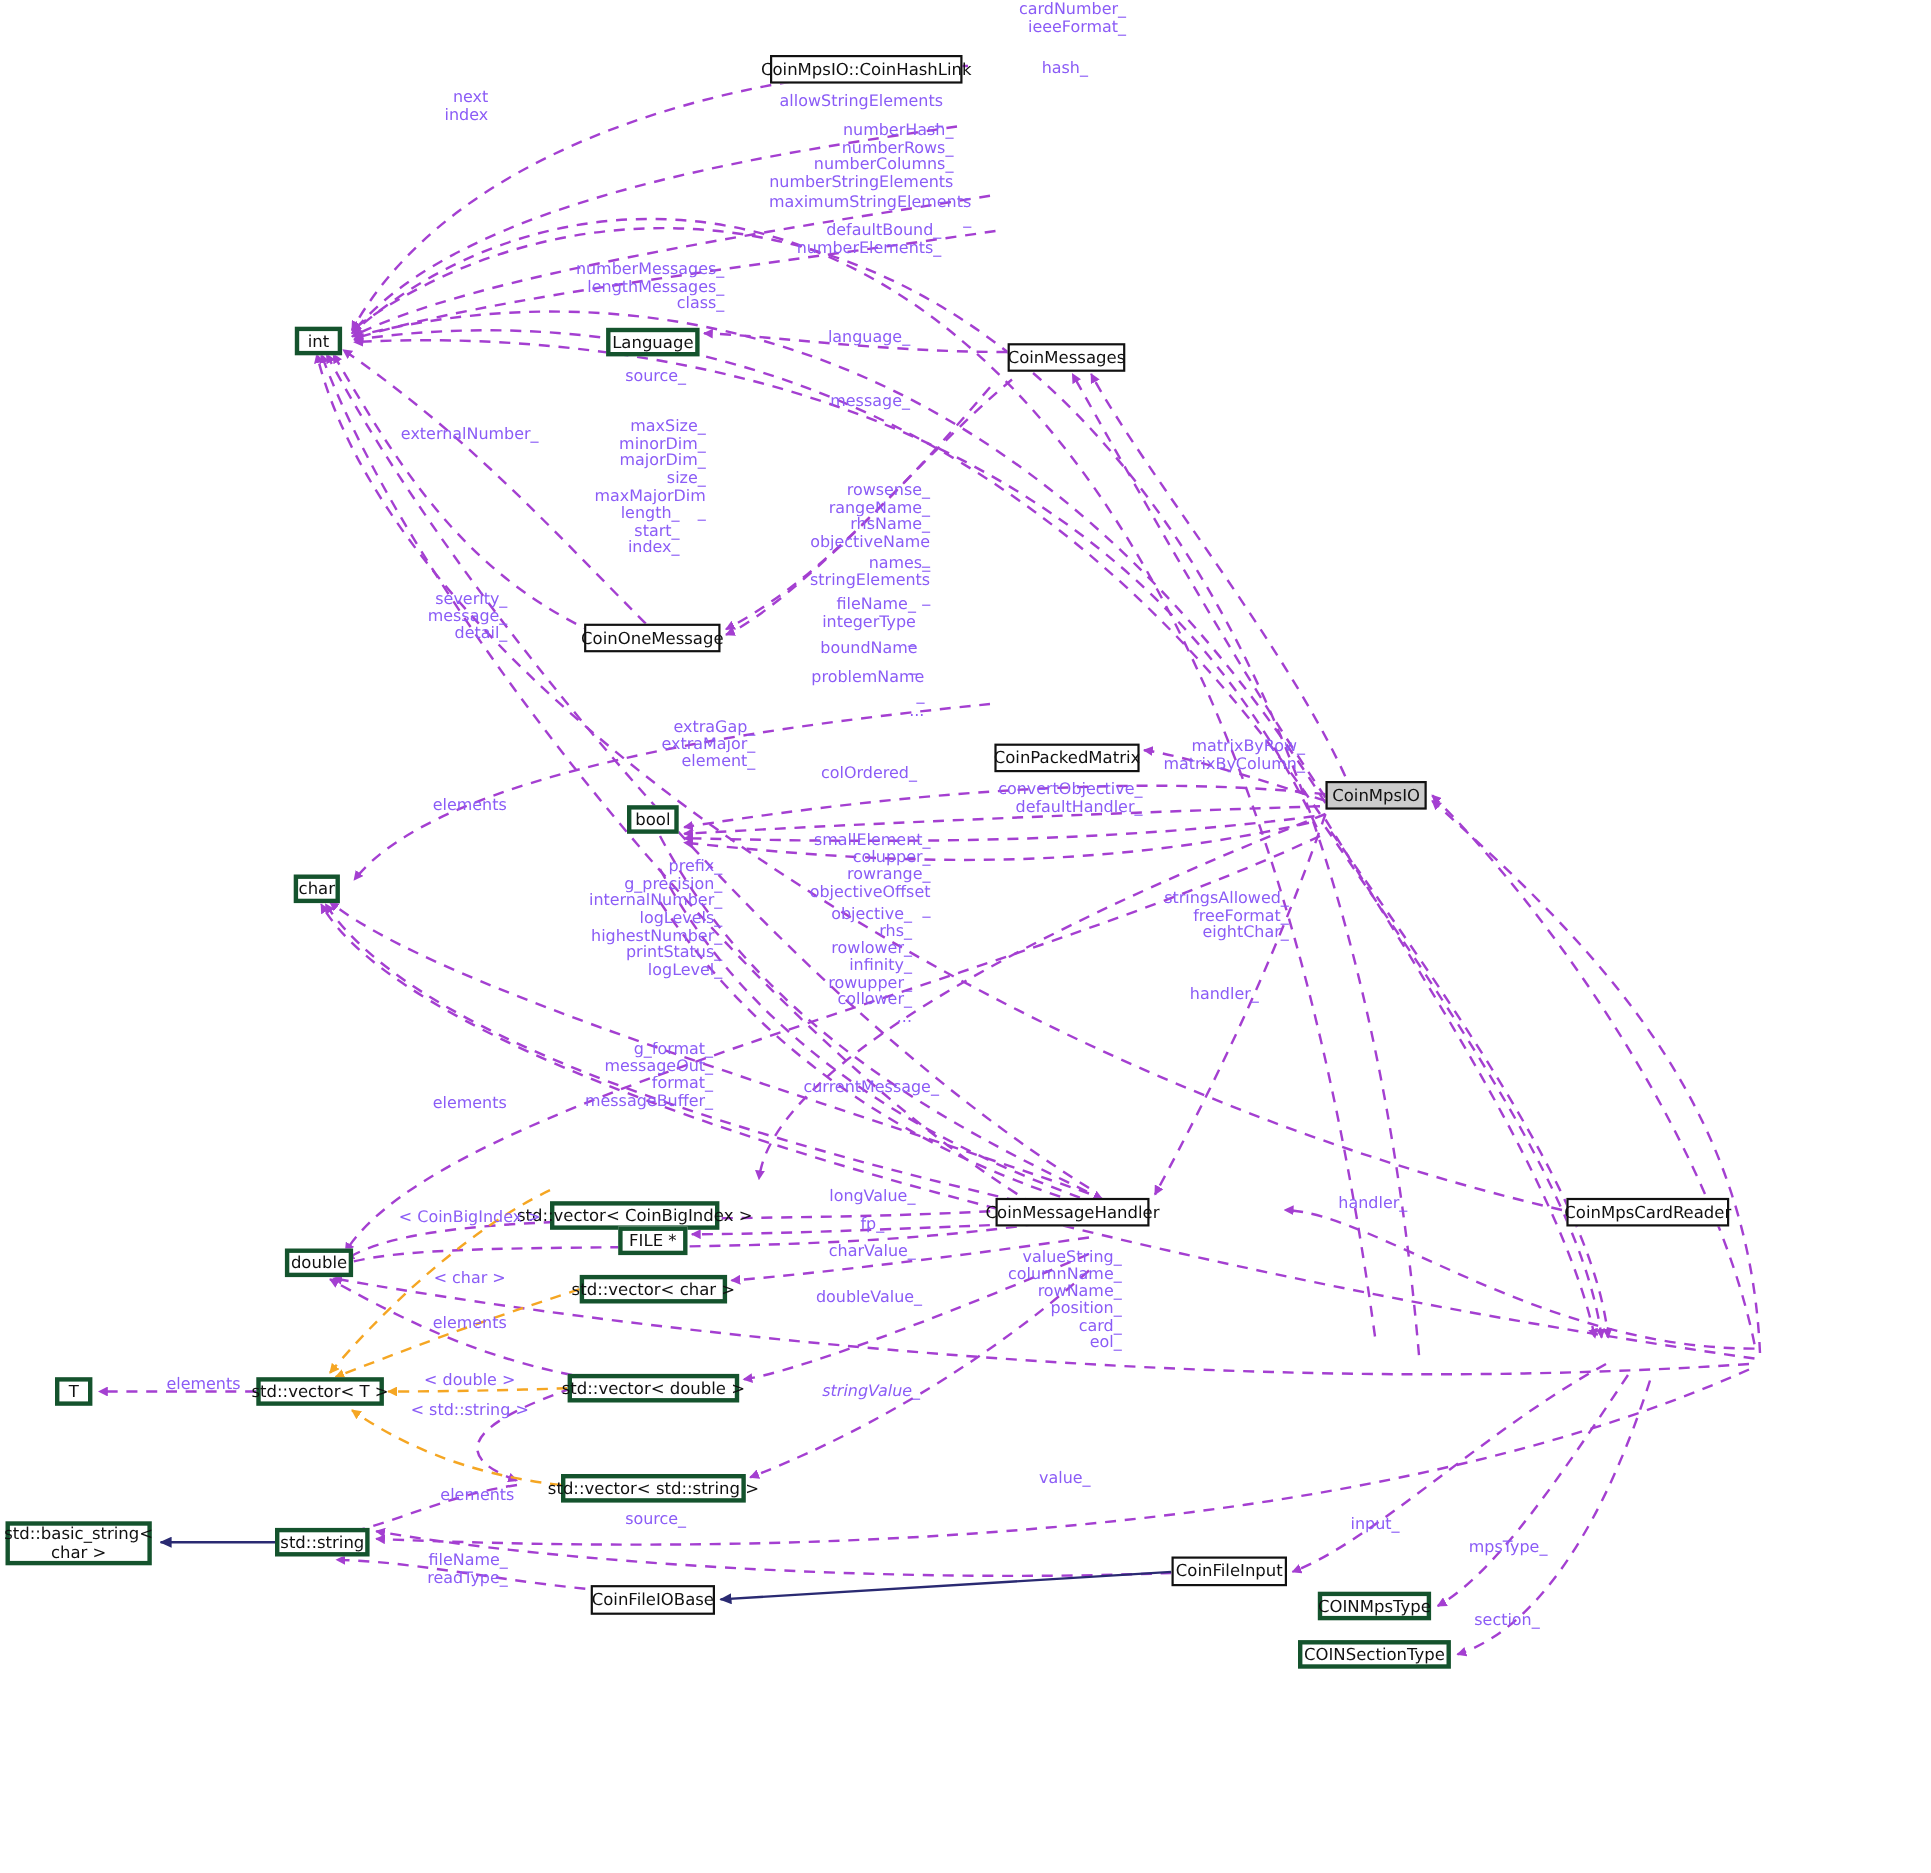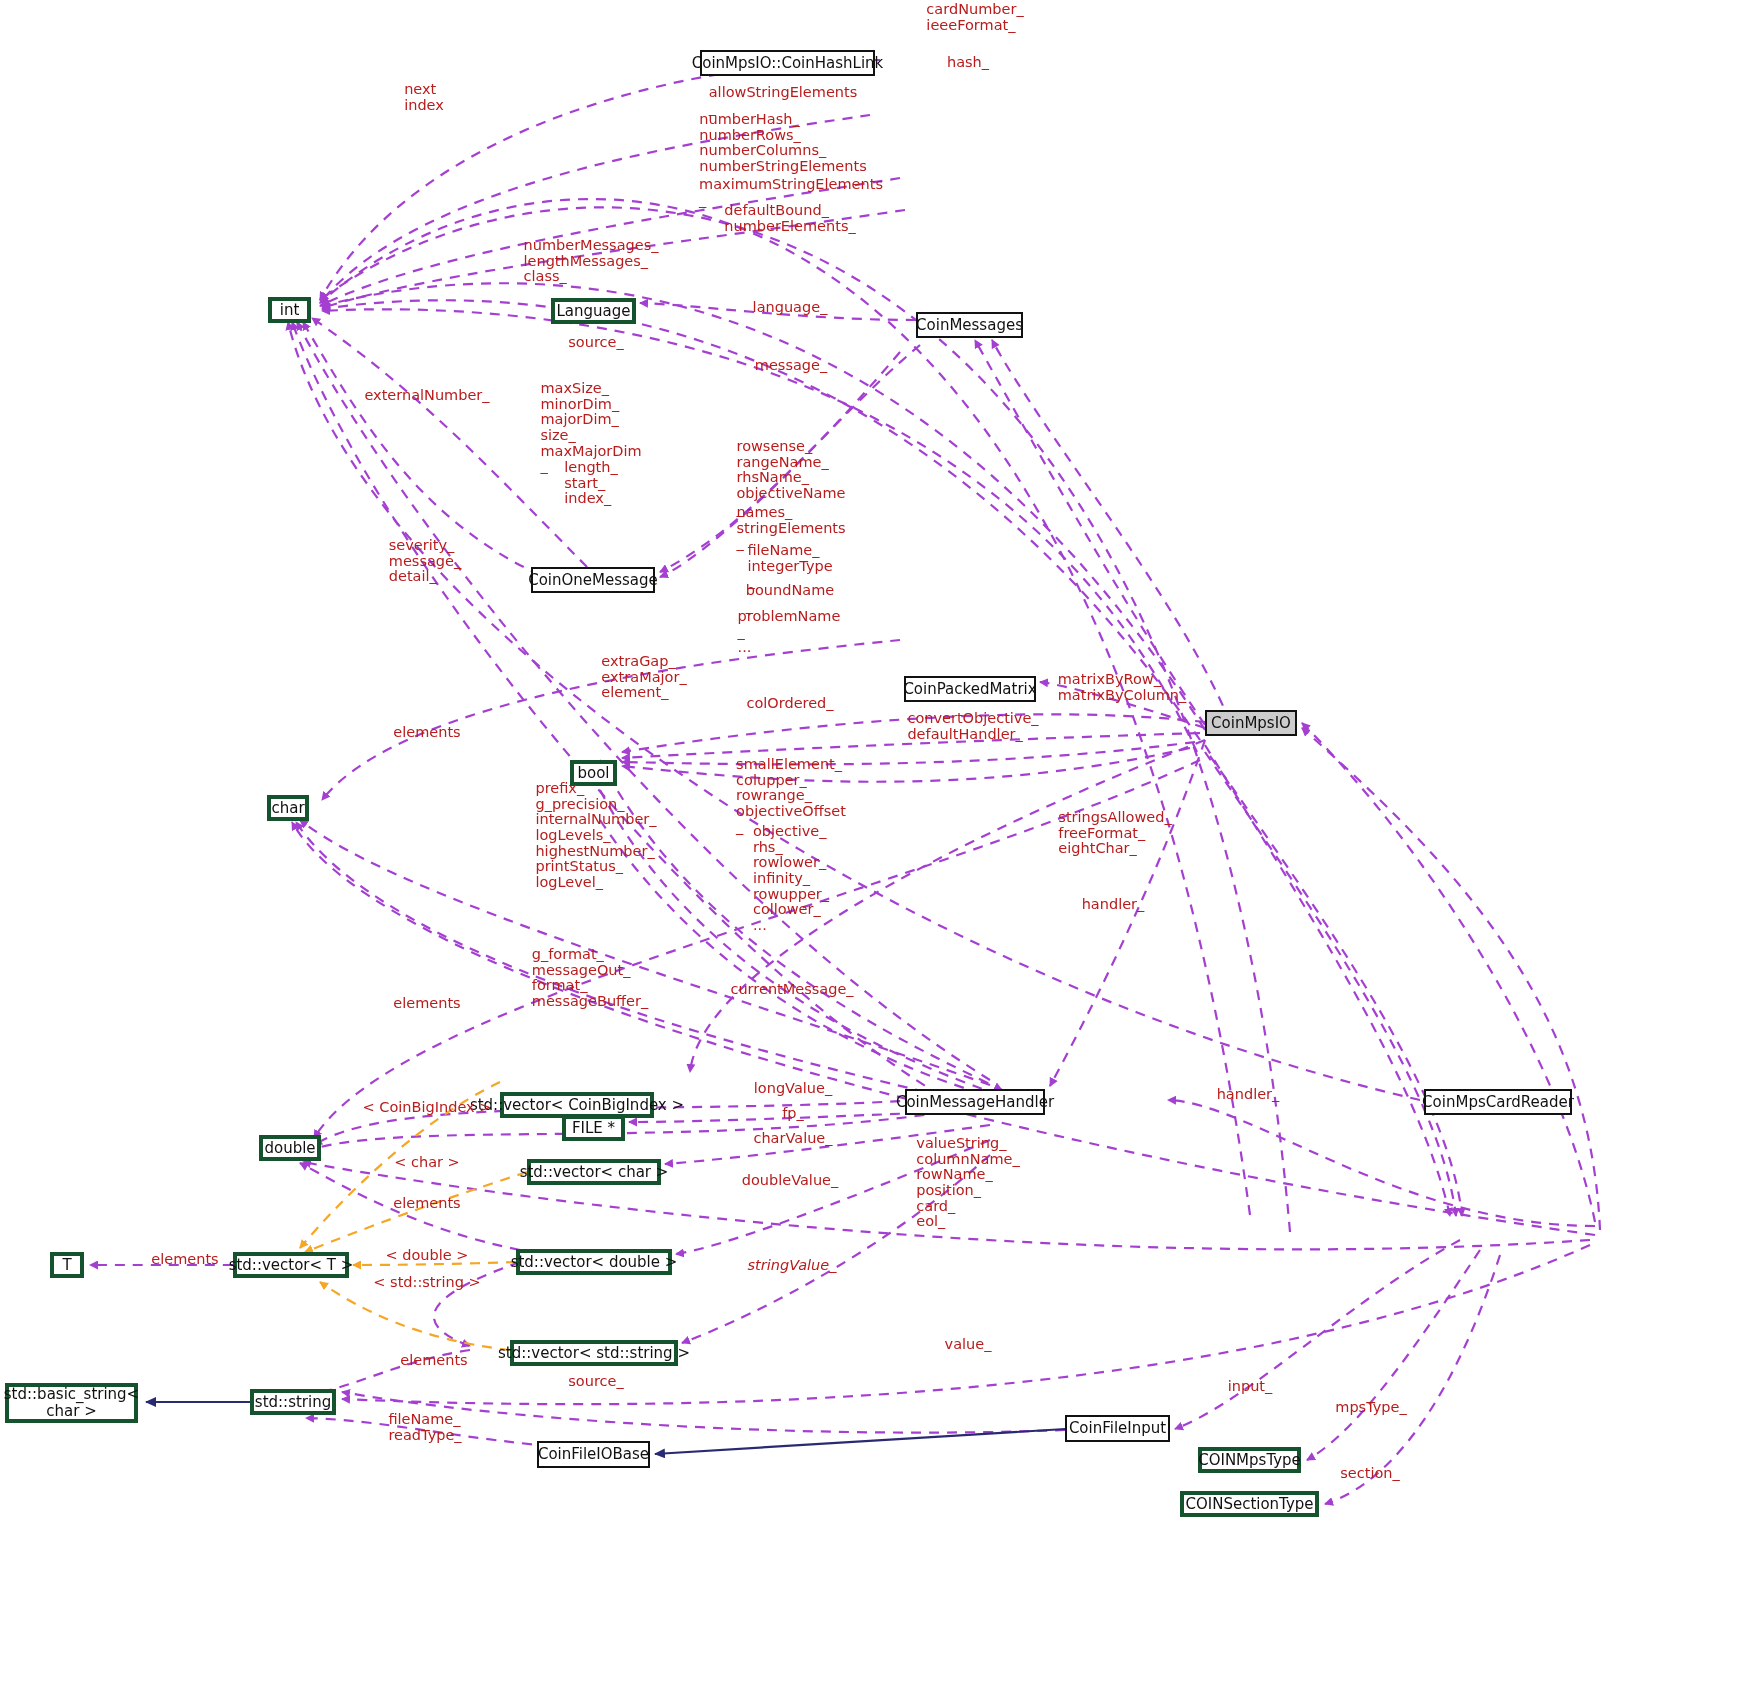--- a/index.html
+++ b/index.html
@@ -27,23 +27,23 @@
     white-space: pre;
     padding: 2px 6px;
   }
   .node.thin  { border: 4px solid #14532d; }
   .node.thick { border: 2px solid #111111; }
   .node.focus { border: 2px solid #111111; background: #cccccc; }
 
   .elabel {
     position: absolute;
     font-size: 14.5px;
-    color: #b91c1c;
+    color: #8b5cf6;
     line-height: 1.08;
-    text-align: left;
+    text-align: right;
     white-space: pre;
     transform: translateX(-50%);
     pointer-events: none;
   }
 </style>
 </head>
 <body>
 
 <div id="canvas">
 
@@ -162,21 +162,21 @@
   <div class="node thin" style="left:551px;top:298px;width:85px;height:26px;">Language</div>
 
   <div class="node thick" style="left:916px;top:312px;width:107px;height:26px;">CoinMessages</div>
 
   <div class="node thick" style="left:531px;top:567px;width:124px;height:26px;">CoinOneMessage</div>
 
   <div class="node thick" style="left:904px;top:676px;width:132px;height:26px;">CoinPackedMatrix</div>
 
   <div class="node focus" style="left:1205px;top:710px;width:92px;height:26px;">CoinMpsIO</div>
 
-  <div class="node thin" style="left:570px;top:760px;width:47px;height:26px;">bool</div>
+  <div class="node thin" style="left:570px;top:732px;width:47px;height:26px;">bool</div>
 
   <div class="node thin" style="left:267px;top:795px;width:42px;height:26px;">char</div>
 
   <div class="node thin" style="left:500px;top:1092px;width:154px;height:26px;">std::vector&lt; CoinBigIndex &gt;</div>
 
   <div class="node thick" style="left:905px;top:1089px;width:140px;height:26px;">CoinMessageHandler</div>
 
   <div class="node thick" style="left:1424px;top:1089px;width:148px;height:26px;">CoinMpsCardReader</div>
 
   <div class="node thin" style="left:562px;top:1115px;width:63px;height:26px;">FILE *</div>

